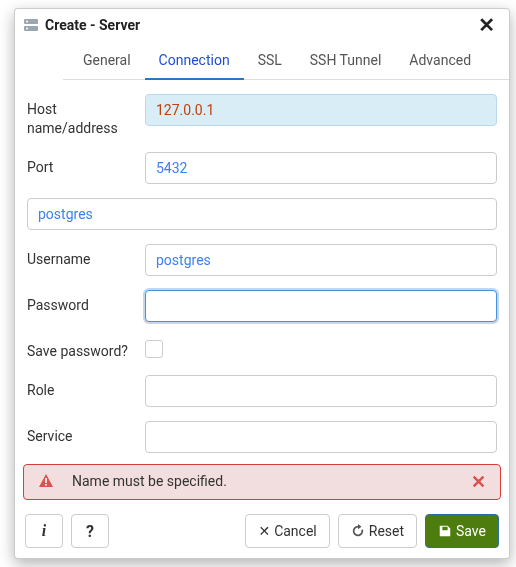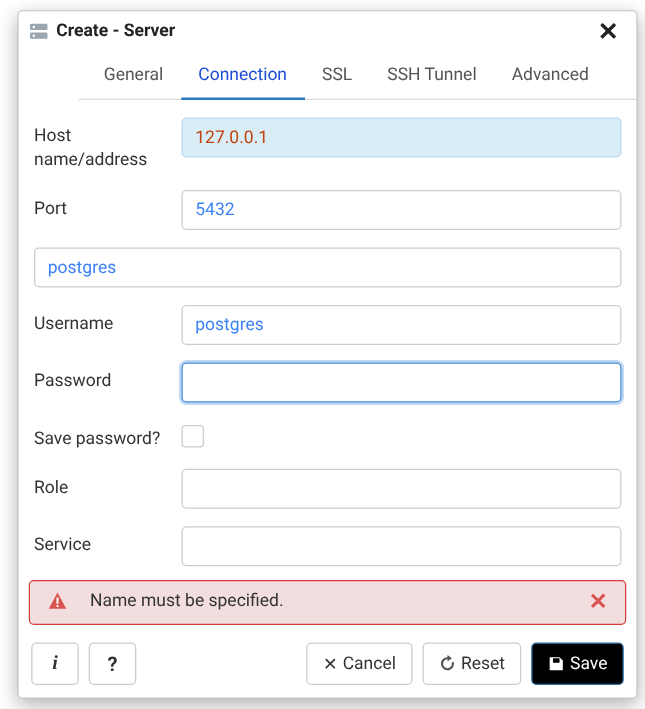--- a/index.html
+++ b/index.html
@@ -151,21 +151,21 @@
     background: #fff;
     color: #333;
     cursor: pointer;
     display: inline-flex;
     align-items: center;
     gap: 4px;
     font-family: inherit;
   }
   .btn.icon-only { width: 38px; justify-content: center; font-weight: 700; font-size: 16px; }
   .btn.primary {
-    background: #000000;
+    background: #4d7c0f;
     border-color: #2e6da4;
     color: #fff;
   }
   .btn svg { display: block; }
 </style>
 </head>
 <body>
 
 <div class="backdrop"></div>
 

